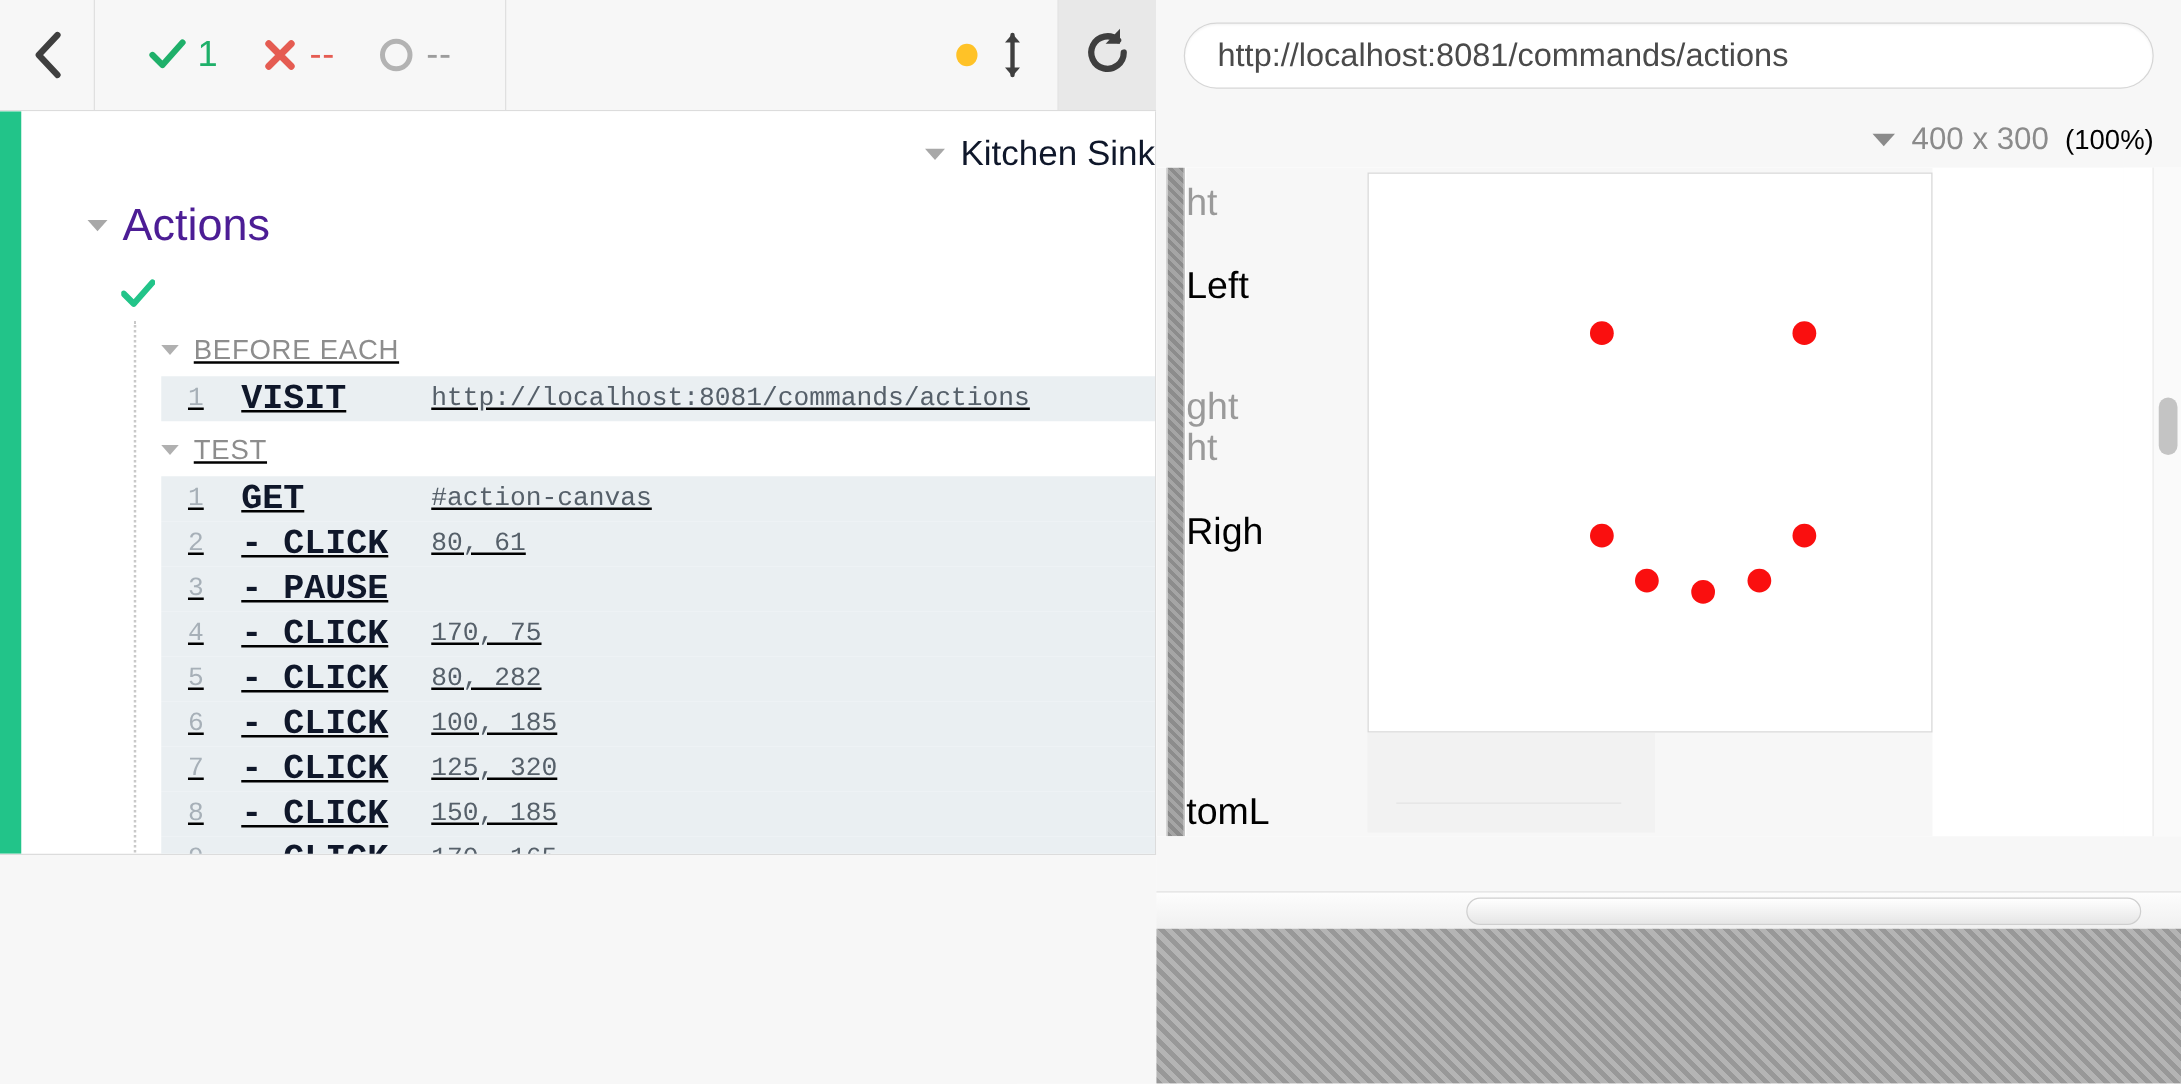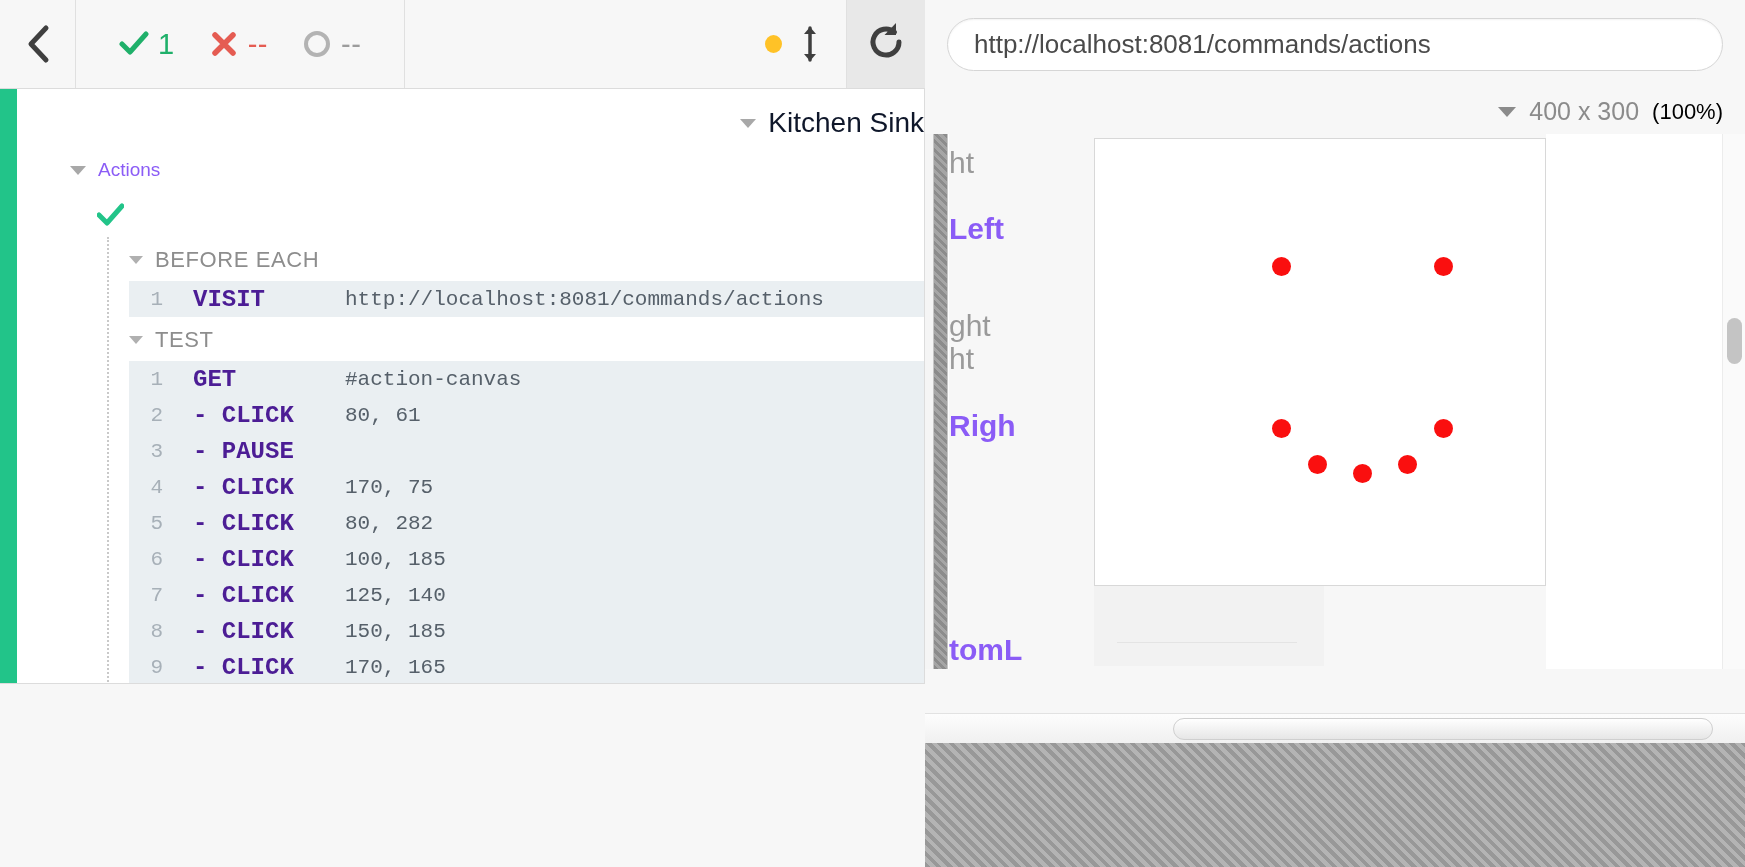--- a/index.html
+++ b/index.html
@@ -98,34 +98,35 @@
     border-top-color: #b0b0b0;
   }
 
   .suite-title-1 {
     padding: 18px 0 10px 25px;
     font-size: 28px; color: #0f172a;
     display: flex; align-items: center; justify-content: flex-end;
   }
   .suite-title-2 {
     padding: 10px 0 10px 53px;
-    font-size: 19px; color: #8b5cf6;
+    font-size: 36px; color: #4c1d95;
     display: flex; align-items: center;
   }
   .test-title {
     padding: 12px 0 10px 80px;
     font-size: 26px; color: #5a5a5a;
     display: flex; align-items: center;
   }
   .check-mark { margin-right: 14px; display:flex; flex:none; }
 
   .hooks-wrap {
     margin-left: 90px;
     border-left: 2px dotted #c9c9c9;
     padding-left: 20px;
+    text-decoration: underline;
   }
   .hook-label {
     display: flex; align-items: center;
     padding: 10px 0 8px 0;
     font-size: 22px; color: #8d8d8d;
     letter-spacing: .6px;
   }
 
   .cmd-list { }
   .cmd-row {
@@ -136,22 +137,22 @@
     font-size: 22px;
   }
   .cmd-num {
     width: 46px; text-align: right;
     color: #a7b0b8; font-size: 21px;
     flex: none;
     padding-right: 12px;
   }
   .cmd-name {
     width: 170px; flex: none;
-    font-weight: bold; color: #4c1d95;
-    font-size: 24px;
+    font-weight: bold; color: #0f172a;
+    font-size: 28px;
     padding-left: 18px;
     white-space: pre;
   }
   .cmd-msg { color: #56606a; font-size: 21px; white-space: pre; }
 
   
   .preview-header {
     height: 89px;
     background: #f7f7f7;
     display: flex; align-items: center;
@@ -215,21 +216,21 @@
     background: #f7f7f7;
     overflow: hidden;
   }
   .frag {
     position: absolute;
     font-family: "Liberation Sans", sans-serif;
     font-size: 30px;
     white-space: pre;
   }
   .frag.muted { color: #9a9a9a; }
-  .frag.link { color: #8b5cf6; font-weight: bold; }
+  .frag.link { color: #000000; }
 
   .canvas-card {
     position: absolute;
     left: 145px; top: 4px;
     width: 452px; height: 448px;
     background: #fff;
     border: 1px solid #d8d8d8;
   }
   .dot {
     position: absolute;
@@ -440,21 +441,21 @@
               <span class="cmd-msg">80, 282</span>
             </div>
             <div class="cmd-row">
               <span class="cmd-num">6</span>
               <span class="cmd-name">- CLICK</span>
               <span class="cmd-msg">100, 185</span>
             </div>
             <div class="cmd-row">
               <span class="cmd-num">7</span>
               <span class="cmd-name">- CLICK</span>
-              <span class="cmd-msg">125, 140</span>
+              <span class="cmd-msg">125, 320</span>
             </div>
             <div class="cmd-row">
               <span class="cmd-num">8</span>
               <span class="cmd-name">- CLICK</span>
               <span class="cmd-msg">150, 185</span>
             </div>
             <div class="cmd-row">
               <span class="cmd-num">9</span>
               <span class="cmd-name">- CLICK</span>
               <span class="cmd-msg">170, 165</span>

